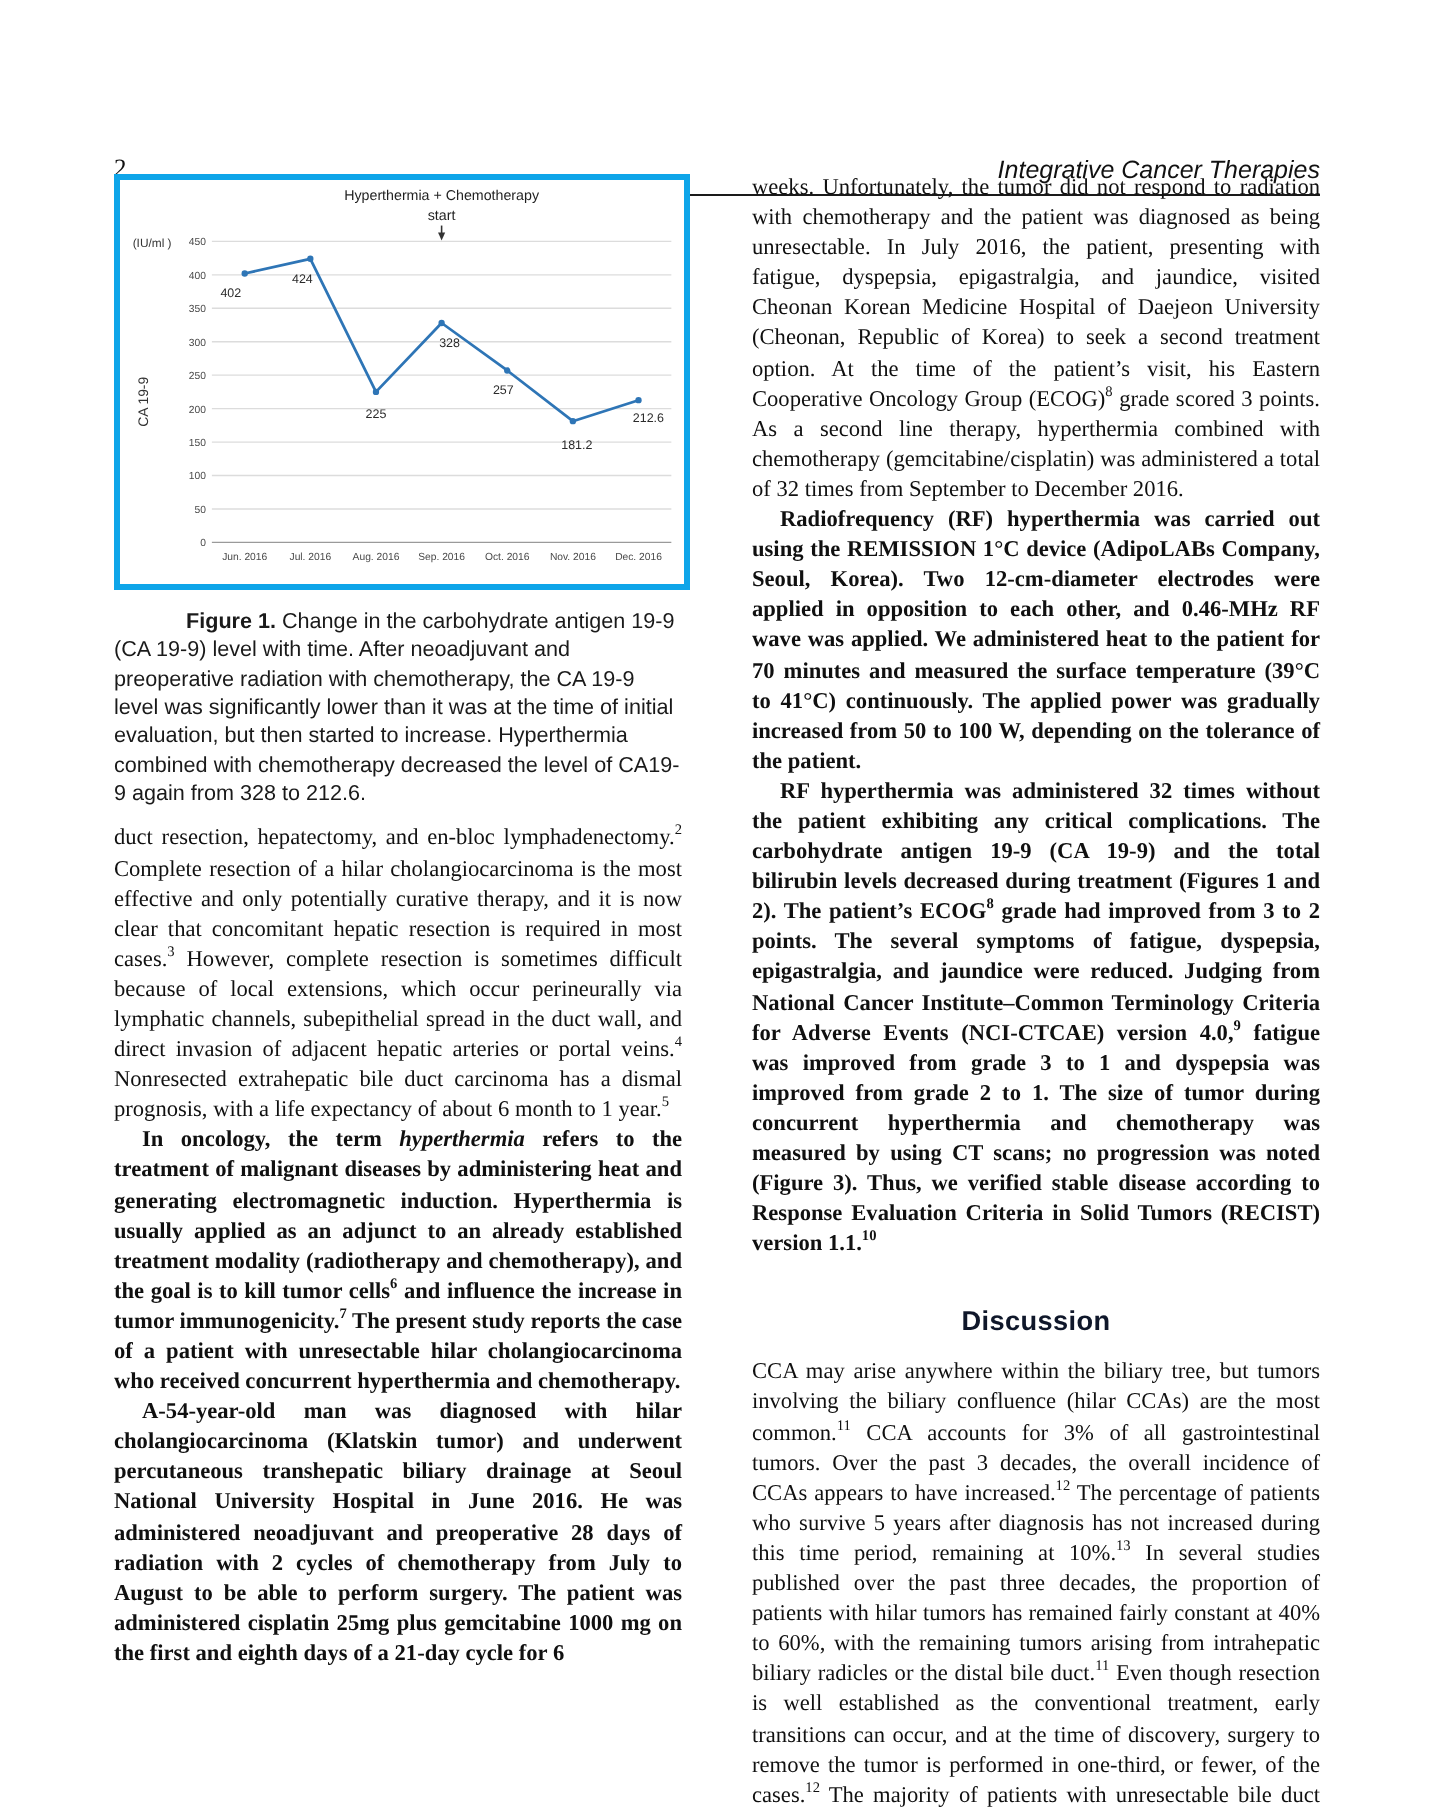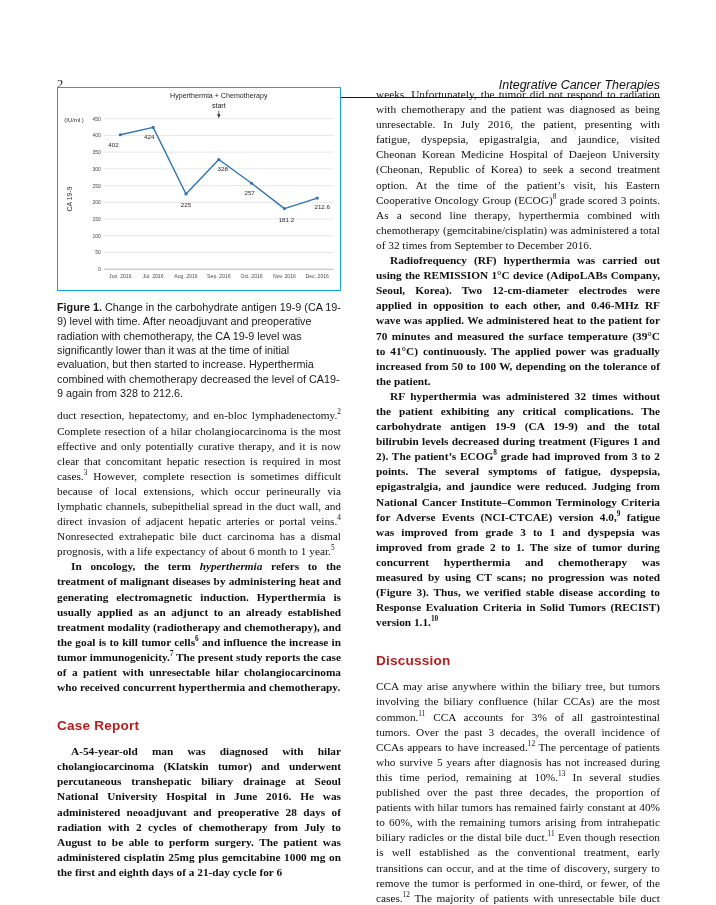--- a/index.html
+++ b/index.html
@@ -8,38 +8,38 @@
   
   #running-head{position:absolute;left:57px;right:56px;top:34px;
     display:flex;justify-content:space-between;align-items:flex-end;
     border-bottom:1.6px solid #1a1a1a;padding-bottom:5px;}
   #page-number{font:12.5px "Liberation Serif",serif;color:#111;}
   #journal-title{font:italic 12.5px "Liberation Sans",sans-serif;color:#111;margin-top:44px;}
   
   #columns{position:absolute;left:57px;top:87px;display:flex;gap:35px;}
   .col{width:284px;}
   
-  #figure-box{width:282px;height:202px;border:1px solid #0ea5e9;background:#fff;}
+  #figure-box{width:282px;height:202px;border:3px solid #0ea5e9;background:#fff;}
   #figure-box svg{display:block;}
   .tick{font:5.2px "Liberation Sans",sans-serif;fill:#4a4a4a;}
   .dlabel{font:6.3px "Liberation Sans",sans-serif;fill:#2b2b2b;}
   .ann{font:7.2px "Liberation Sans",sans-serif;fill:#1f1f1f;}
   .unit{font:6px "Liberation Sans",sans-serif;fill:#333;}
   .ylab{font:7px "Liberation Sans",sans-serif;fill:#333;}
   
   #figure-caption{margin-top:9px;font:10.8px/14.35px "Liberation Sans",sans-serif;
     color:#1a1a1a;text-align:left;}
-  #figure-caption .cap-label{font-weight:bold;}
+  #figure-caption .cap-label{font-weight:bold;margin-left:36px;}
   
   .para{margin:0;font:11.3px/15.1px "Liberation Serif",serif;text-align:justify;
     color:#101010;}
   .para.indent{text-indent:14px;font-weight:bold;}
   .para sup{font-size:7.3px;line-height:0;vertical-align:super;}
   h2{margin:23px 0 11px 0;font:bold 13.6px "Liberation Sans",sans-serif;
-    color:#b91c1c;letter-spacing:.2px;}
+    color:#0f172a;letter-spacing:.2px;text-align:center;}
   .body-start{margin-top:8px;}
 </style>
 </head>
 <body>
 
 <div id="page">
 
   <div id="running-head">
     <span id="page-number">2</span>
     <span id="journal-title">Integrative Cancer Therapies</span>
@@ -97,21 +97,20 @@
             <line x1="162" y1="23" x2="162" y2="28" stroke="#333" stroke-width="0.8"></line>
             <polygon points="160.2,26.5 163.8,26.5 162,30.5" fill="#333"></polygon>
             <text x="6" y="34" class="unit">(IU/ml )</text>
             <text x="14" y="112" text-anchor="middle" class="ylab" transform="rotate(-90 14 112)">CA 19-9</text>
           </svg>
       </div>
       <div id="figure-caption"><span class="cap-label">Figure 1.</span><span>  Change in the carbohydrate antigen 19-9 (CA 19-9) level with time. After neoadjuvant and preoperative radiation with chemotherapy, the CA 19-9 level was significantly lower than it was at the time of initial evaluation, but then started to increase. Hyperthermia combined with chemotherapy decreased the level of CA19-9 again from 328 to 212.6.</span></div>
       <div class="body-start">
           <p class="para">duct resection, hepatectomy, and en-bloc lymphadenectomy.<sup>2</sup> Complete resection of a hilar cholangiocarcinoma is the most effective and only potentially curative therapy, and it is now clear that concomitant hepatic resection is required in most cases.<sup>3</sup> However, complete resection is sometimes difficult because of local extensions, which occur perineurally via lymphatic channels, subepithelial spread in the duct wall, and direct invasion of adjacent hepatic arteries or portal veins.<sup>4</sup> Nonresected extrahepatic bile duct carcinoma has a dismal prognosis, with a life expectancy of about 6 month to 1 year.<sup>5</sup></p>
           <p class="para indent">In oncology, the term <i>hyperthermia</i> refers to the treatment of malignant diseases by administering heat and generating electromagnetic induction. Hyperthermia is usually applied as an adjunct to an already established treatment modality (radiotherapy and chemotherapy), and the goal is to kill tumor cells<sup>6</sup> and influence the increase in tumor immunogenicity.<sup>7</sup> The present study reports the case of a patient with unresectable hilar cholangiocarcinoma who received concurrent hyperthermia and chemotherapy.</p>
-          <h2>Case Report</h2>
           <p class="para indent">A-54-year-old man was diagnosed with hilar cholangiocarcinoma (Klatskin tumor) and underwent percutaneous transhepatic biliary drainage at Seoul National University Hospital in June 2016. He was administered neoadjuvant and preoperative 28 days of radiation with 2 cycles of chemotherapy from July to August to be able to perform surgery. The patient was administered cisplatin 25mg plus gemcitabine 1000 mg on the first and eighth days of a 21-day cycle for 6</p>
         </div>
     </div>
 
     <div class="col">
       <div>
           <p class="para">weeks. Unfortunately, the tumor did not respond to radiation with chemotherapy and the patient was diagnosed as being unresectable. In July 2016, the patient, presenting with fatigue, dyspepsia, epigastralgia, and jaundice, visited Cheonan Korean Medicine Hospital of Daejeon University (Cheonan, Republic of Korea) to seek a second treatment option. At the time of the patient’s visit, his Eastern Cooperative Oncology Group (ECOG)<sup>8</sup> grade scored 3 points. As a second line therapy, hyperthermia combined with chemotherapy (gemcitabine/cisplatin) was administered a total of 32 times from September to December 2016.</p>
           <p class="para indent">Radiofrequency (RF) hyperthermia was carried out using the REMISSION 1°C device (AdipoLABs Company, Seoul, Korea). Two 12-cm-diameter electrodes were applied in opposition to each other, and 0.46-MHz RF wave was applied. We administered heat to the patient for 70 minutes and measured the surface temperature (39°C to 41°C) continuously. The applied power was gradually increased from 50 to 100 W, depending on the tolerance of the patient.</p>
           <p class="para indent">RF hyperthermia was administered 32 times without the patient exhibiting any critical complications. The carbohydrate antigen 19-9 (CA 19-9) and the total bilirubin levels decreased during treatment (Figures 1 and 2). The patient’s ECOG<sup>8</sup> grade had improved from 3 to 2 points. The several symptoms of fatigue, dyspepsia, epigastralgia, and jaundice were reduced. Judging from National Cancer Institute–Common Terminology Criteria for Adverse Events (NCI-CTCAE) version 4.0,<sup>9</sup> fatigue was improved from grade 3 to 1 and dyspepsia was improved from grade 2 to 1. The size of tumor during concurrent hyperthermia and chemotherapy was measured by using CT scans; no progression was noted (Figure 3). Thus, we verified stable disease according to Response Evaluation Criteria in Solid Tumors (RECIST) version 1.1.<sup>10</sup></p>
           <h2>Discussion</h2>

